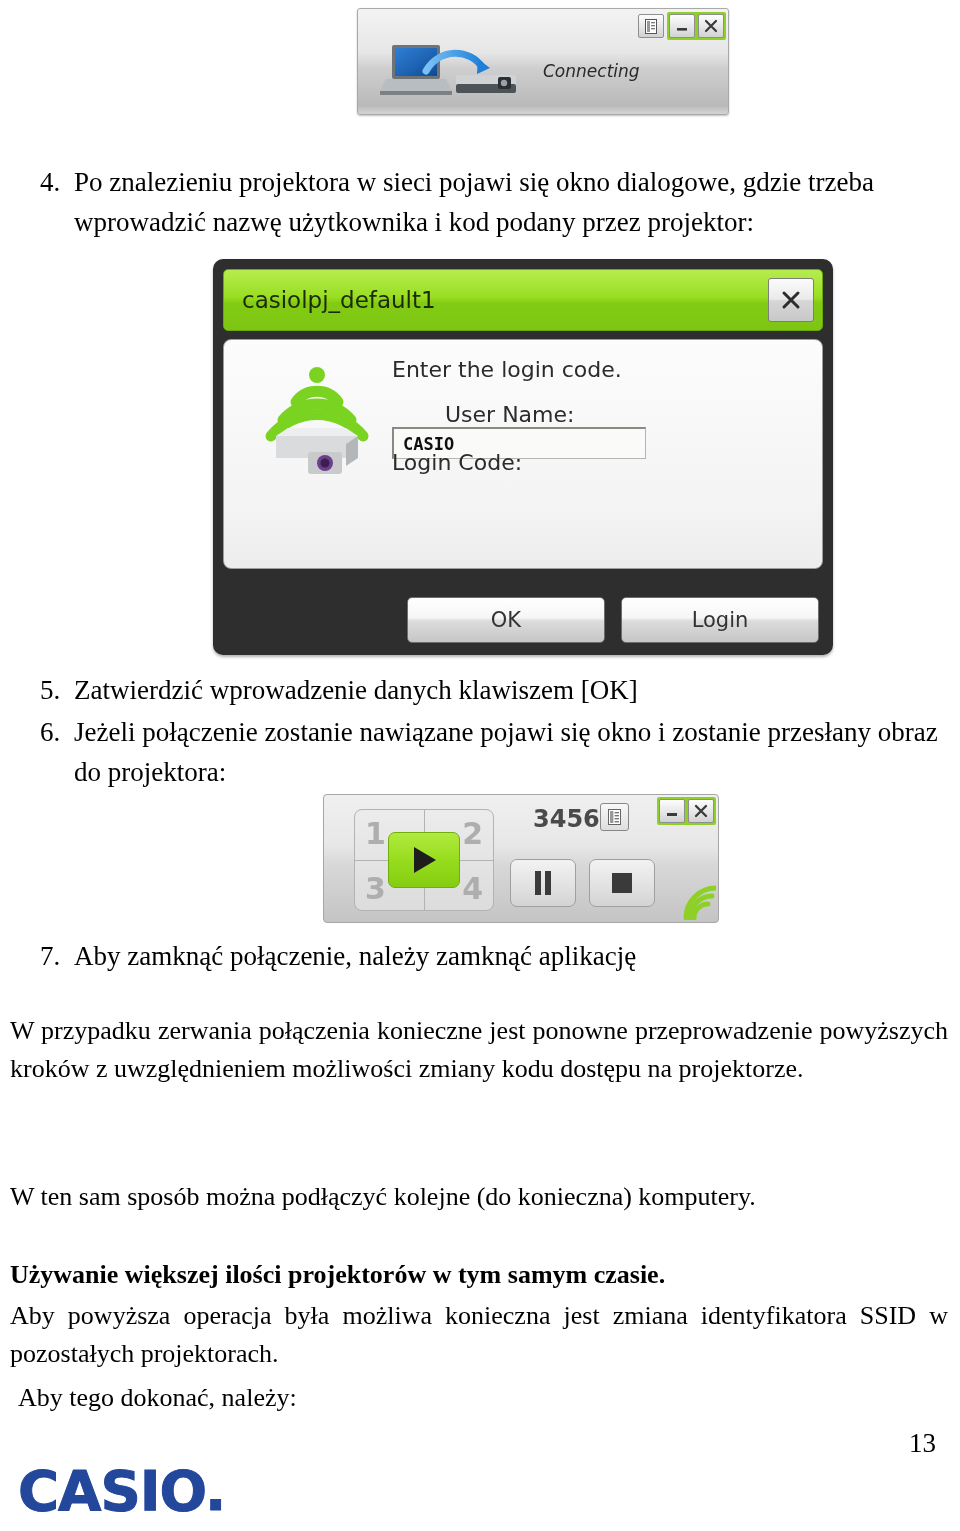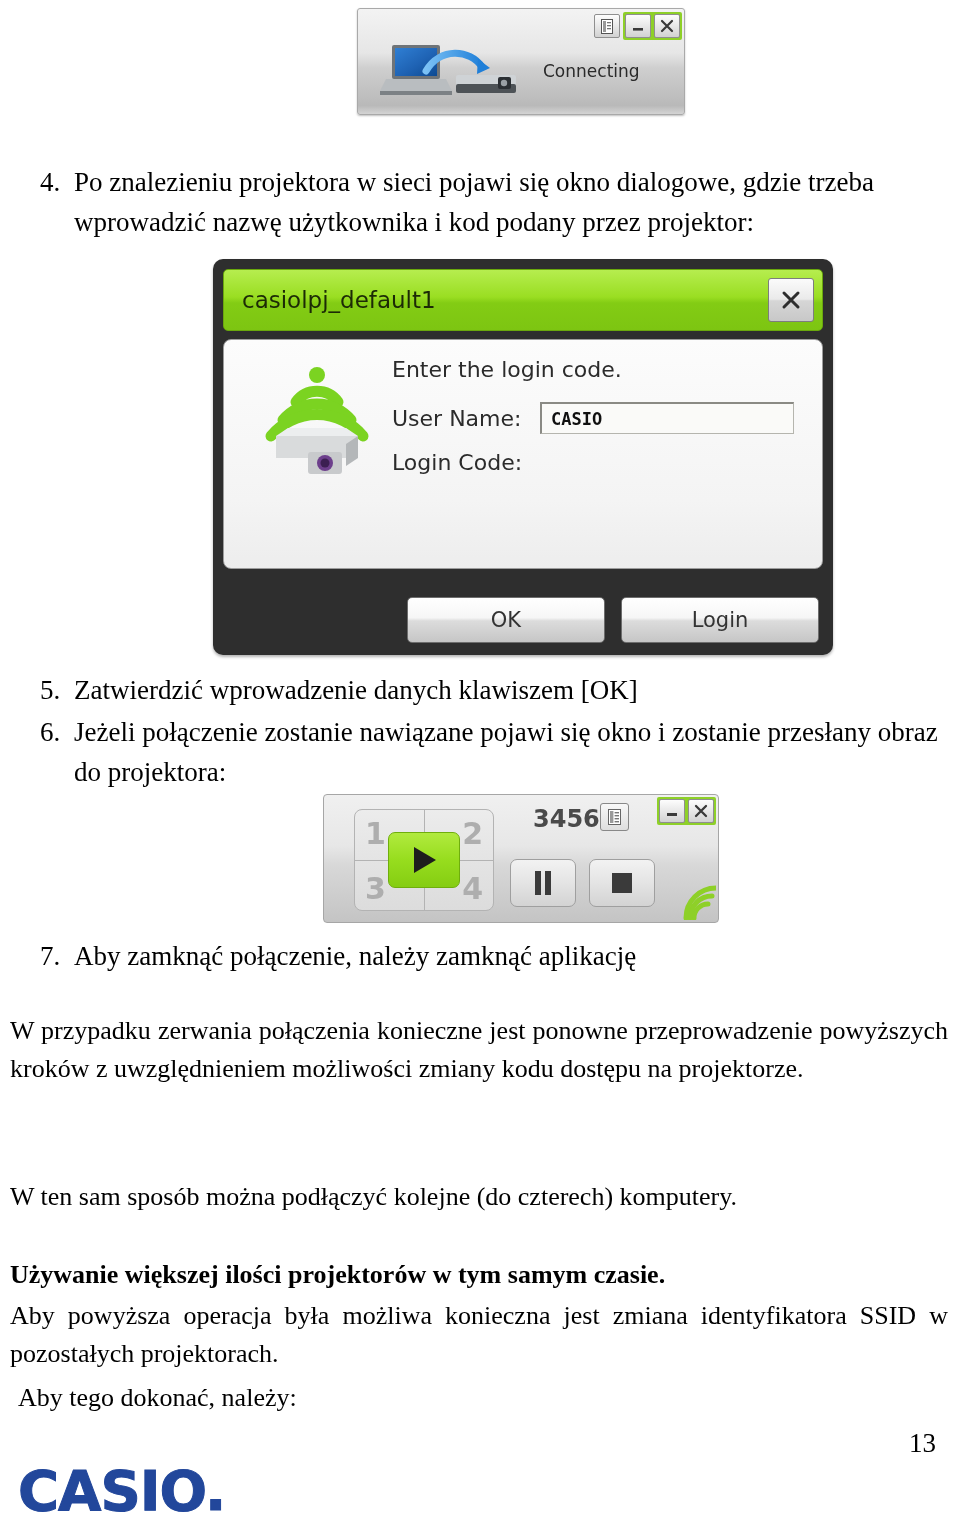--- a/index.html
+++ b/index.html
@@ -46,27 +46,28 @@
     text-justify: inter-word;
   }
   .para.bold { font-weight: bold; }
   .para.nojust { text-align: left; }
 
   
   .connwin {
     position: absolute;
     left: 357px;
     top: 8px;
-    width: 328px;
+    width: 372px;
     height: 107px;
     background: linear-gradient(180deg,#f3f3f3 0%,#e6e6e6 42%,#cfcfcf 56%,#b9b9b9 92%,#d4d4d4 100%);
     border: 1px solid #a9a9a9;
     border-radius: 3px;
     box-sizing: border-box;
     box-shadow: 0 1px 2px rgba(0,0,0,.25);
+    font-style: italic;
   }
   .connwin-titlebtns {
     position: absolute;
     right: 2px;
     top: 2px;
     height: 30px;
     display: flex;
     align-items: center;
     gap: 3px;
   }
@@ -168,20 +169,21 @@
     top: 17px;
     font-family: "DejaVu Sans", sans-serif;
     font-size: 22px;
     color: #2b2b2b;
   }
   .field-row {
     position: absolute;
     left: 168px;
     display: flex;
     align-items: center;
+    flex-direction: column;
   }
   .field-row.r1 { top: 62px; }
   .field-row.r2 { top: 110px; }
   .field-label {
     width: 148px;
     font-family: "DejaVu Sans", sans-serif;
     font-size: 22px;
     color: #2b2b2b;
   }
   .field-input {
@@ -536,21 +538,21 @@
     </div>
   </div>
 
   <div class="numbered" style="left:32px; top:936px; width:906px;">
     <span class="num">7.</span>
     <span class="txt">Aby zamknąć połączenie, należy zamknąć aplikację</span>
   </div>
 
   <div class="para" style="left:10px; top:1012px; width:938px;">W przypadku zerwania połączenia konieczne jest ponowne przeprowadzenie powyższych kroków z uwzględnieniem możliwości zmiany kodu dostępu na projektorze.</div>
 
-  <div class="para nojust" style="left:10px; top:1178px; width:938px;">W ten sam sposób można podłączyć kolejne (do czterech) komputery.</div>
+  <div class="para nojust" style="left:10px; top:1178px; width:938px;">W ten sam sposób można podłączyć kolejne (do konieczna) komputery.</div>
 
   <div class="para bold nojust" style="left:10px; top:1256px; width:938px;">Używanie większej ilości projektorów w tym samym czasie.</div>
 
   <div class="para" style="left:10px; top:1297px; width:938px;">Aby powyższa operacja była możliwa konieczna jest zmiana identyfikatora SSID w pozostałych projektorach.</div>
 
   <div class="para nojust" style="left:18px; top:1379px; width:938px;">Aby tego dokonać, należy:</div>
 
   <div class="pagenum">13</div>
 
   <div class="casio-logo">

